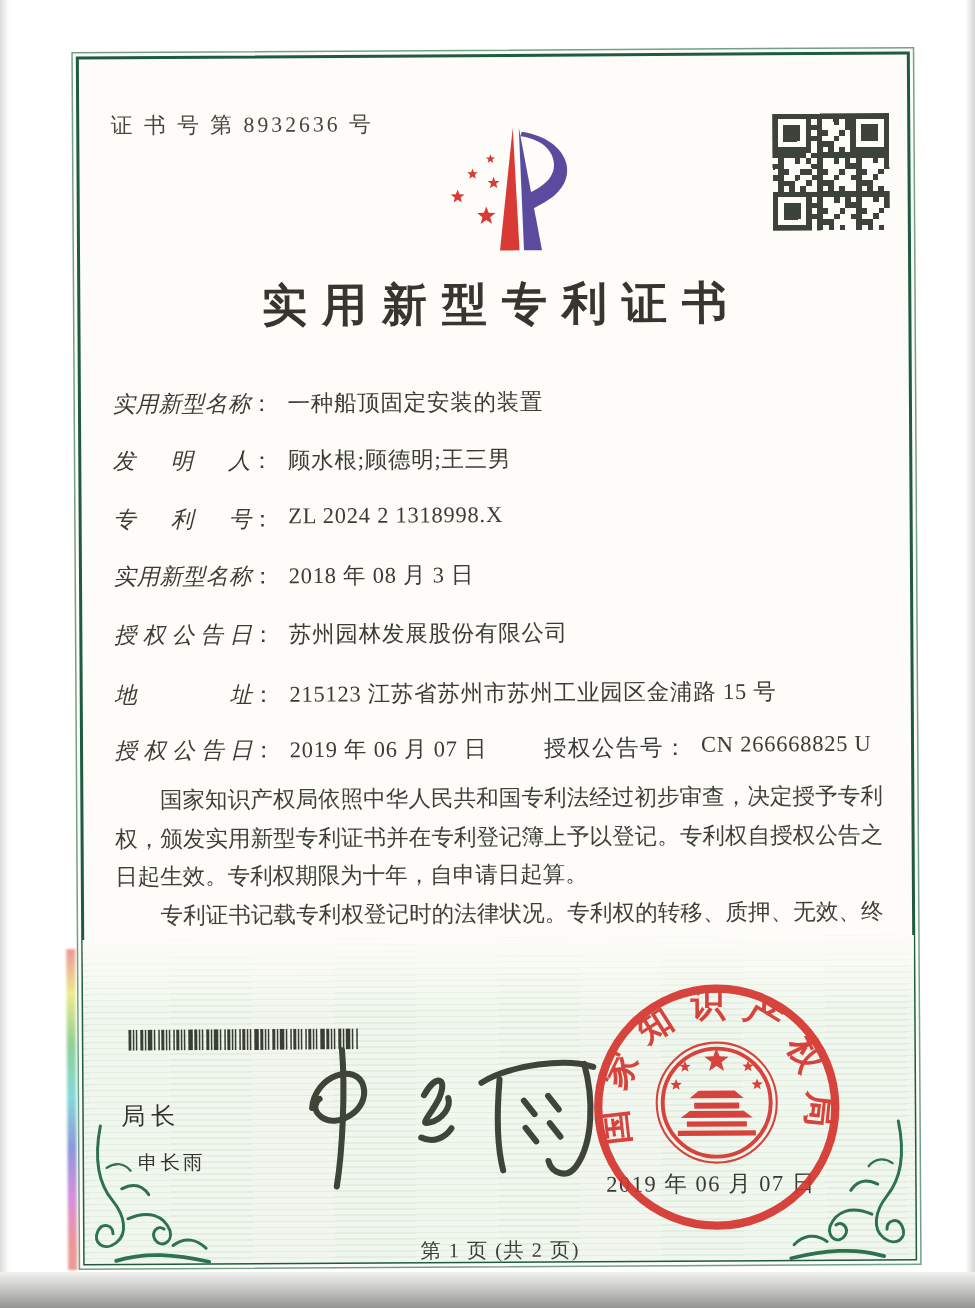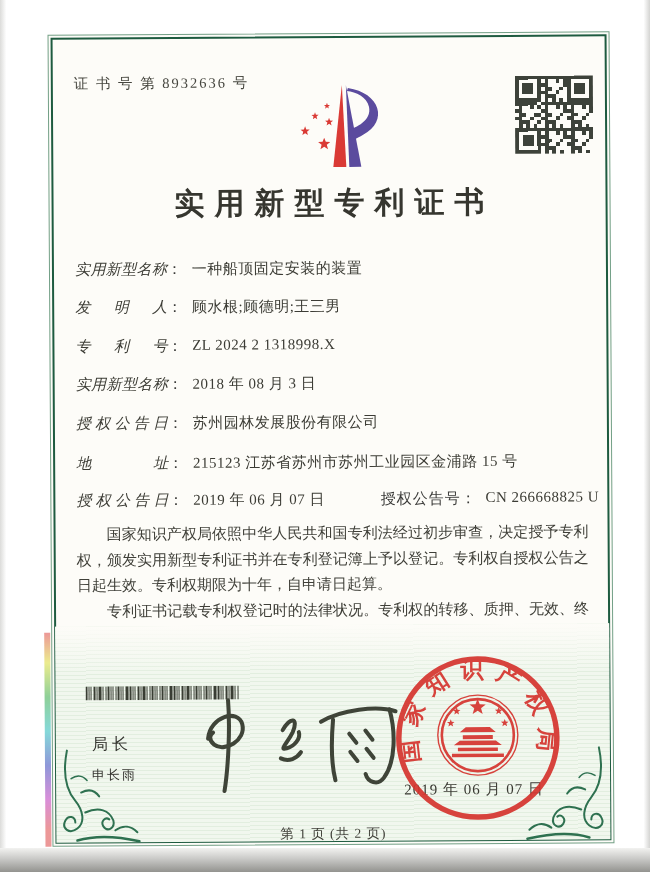--- a/index.html
+++ b/index.html
@@ -20,31 +20,31 @@
   .cert-no{position:absolute;left:26px;top:40px;font-size:14.5px;letter-spacing:2px;color:#46463f;}
   .logo{position:absolute;left:228px;top:42px;width:115px;height:100px;}
   .qr{position:absolute;left:467px;top:44px;width:78px;height:78px;}
   .title{position:absolute;left:0;top:150px;width:100%;text-align:center;
          font-size:30px;font-weight:700;letter-spacing:10px;text-indent:10px;color:#36362f;}
   .row{position:absolute;left:26px;right:22px;height:22px;font-size:15px;white-space:nowrap;}
   .flabel{display:inline-block;width:92px;text-align:justify;text-align-last:justify;
           vertical-align:top;color:#3c3c35;font-style:italic;}
   .colon{display:inline-block;vertical-align:top;}
   .fvalue{display:inline-block;margin-left:6px;vertical-align:top;color:#3c3c35;letter-spacing:0.5px;}
-  .flabel2{display:inline-block;margin-left:52px;vertical-align:top;letter-spacing:1px;}
+  .flabel2{display:inline-block;margin-left:34px;vertical-align:top;letter-spacing:1px;}
   .paras{position:absolute;left:26px;top:488px;width:512px;font-size:15px;line-height:25.5px;
          text-align:justify;color:#3f3f38;}
   .paras p{margin:0;text-indent:2em;}
   
   .panel{position:absolute;left:4px;right:4px;top:592px;bottom:4px;
          background:
            linear-gradient(180deg,rgba(253,252,248,1) 0,rgba(253,252,248,0) 48px),
            repeating-linear-gradient(180deg,#e2eedf 0 1px,#f1f7ee 1px 4px);}
   .barcode{position:absolute;left:34px;top:652px;width:156px;height:14px;}
-  .officer-title{position:absolute;left:40px;top:700px;font-size:16px;letter-spacing:4px;
+  .officer-title{position:absolute;left:29px;top:700px;font-size:16px;letter-spacing:4px;
                  font-family:Liberation Sans, sans-serif;color:#33332e;}
   .officer-name{position:absolute;left:40px;top:732px;font-size:13px;letter-spacing:2px;
                 font-family:"Liberation Sans","DejaVu Sans",sans-serif;color:#33332e;}
   .signature{position:absolute;left:128px;top:652px;width:232px;height:132px;}
   .seal{position:absolute;left:338px;top:618px;width:176px;height:176px;opacity:0.92;}
   .seal-date{position:absolute;left:352px;top:748px;font-size:15px;letter-spacing:1px;color:#3a3a33;z-index:1;}
   .seal{z-index:2;}
   .page-info{position:absolute;left:0;top:792px;width:100%;text-align:center;
              font-size:13.5px;letter-spacing:1px;color:#3d3d36;}
   .flourish{position:absolute;top:714px;width:86px;height:96px;}

